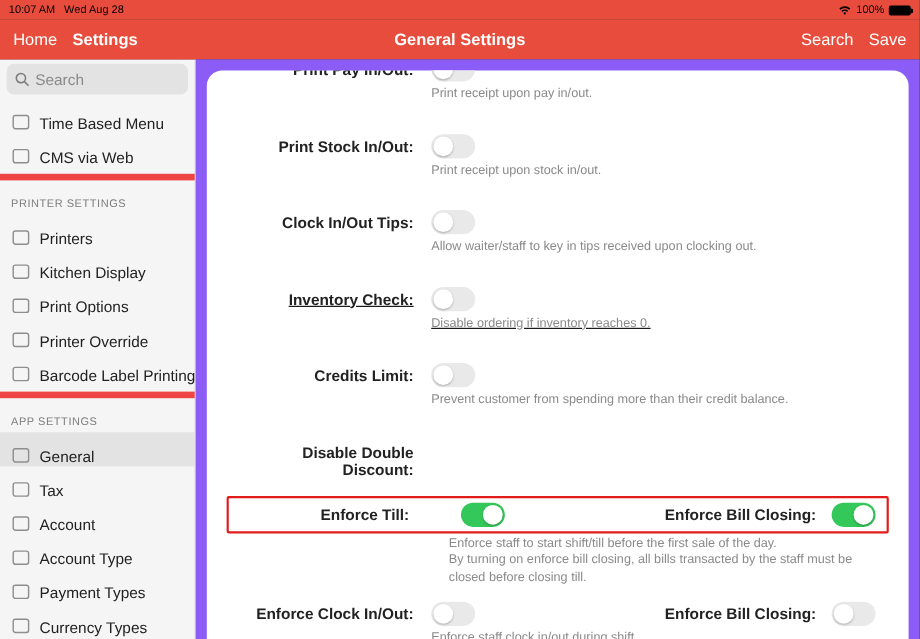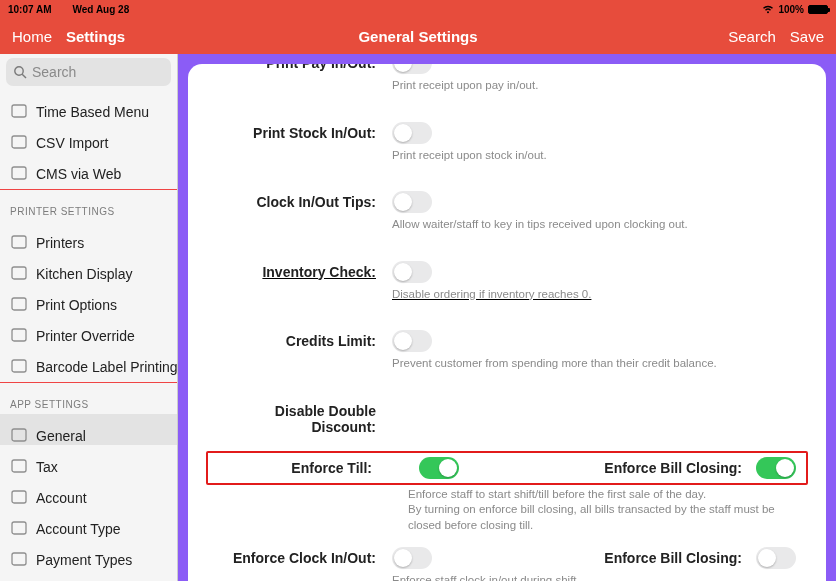--- a/index.html
+++ b/index.html
@@ -7,22 +7,22 @@
   .status-bar {
     height: 18px;
     background: #e74c3c;
     color: #000;
     font-size: 10px;
     display: flex;
     align-items: center;
     padding: 0 8px;
     justify-content: space-between;
   }
-  .status-left { display:flex; gap:21px; color:#000;font-weight:bold; }
-  .status-right { display:flex; align-items:center; gap:4px; color:#000; font-weight:700;}
+  .status-left { display:flex; gap:8px; color:#000; }
+  .status-right { display:flex; align-items:center; gap:4px; color:#000; font-weight:400;}
   .battery-icon { display:inline-block; width:20px; height:9px; border:1px solid #000; border-radius:2px; position:relative; background:#000;}
   .battery-icon::after { content:""; position:absolute; right:-3px; top:2px; width:2px; height:4px; background:#000; border-radius:0 1px 1px 0;}
   .wifi-icon svg { display:block; }
 
   .nav-bar {
     height: 36px;
     background: #e74c3c;
     display: flex;
     align-items: center;
     padding: 0 12px;
@@ -71,21 +71,21 @@
     height:31px; padding:0 10px;
     font-size:14px; color:#222;
     border-bottom:1px solid rgba(0,0,0,0);
     cursor:pointer;
     white-space:nowrap;
   }
   .sidebar-item.selected { background:#e3e3e3; }
   .sidebar-section {
     font-size:10px; letter-spacing:0.5px; color:#7c7c7c;
     padding:16px 10px 4px; text-transform:uppercase;
-    border-top:1px solid #ef4444;
+    border-top:6px solid #ef4444;
     margin-top:6px;
   }
   .sidebar-icon { width:18px; height:18px; color:#8e8e8e; display:flex; align-items:center; justify-content:center;}
   .sidebar-icon svg { width:18px; height:18px; stroke:#8e8e8e; fill:none; stroke-width:1.3; }
 
   .content-region {
     flex:1;
     background:#8b5cf6;
     position:relative;
     padding:10px 10px 0 10px;
@@ -208,28 +208,20 @@
       </div>
     </div>
     <div class="sidebar-list" id="sidebar-list">
         <div class="sidebar-item">
           <span class="sidebar-icon">
             <svg viewBox="0 0 18 18">
               <rect x="2" y="3" width="14" height="12" rx="2"></rect>
             </svg>
           </span>
           <span>Time Based Menu</span>
-        </div>
-        <div class="sidebar-item">
-          <span class="sidebar-icon">
-            <svg viewBox="0 0 18 18">
-              <rect x="2" y="3" width="14" height="12" rx="2"></rect>
-            </svg>
-          </span>
-          <span>CSV Import</span>
         </div>
         <div class="sidebar-item">
           <span class="sidebar-icon">
             <svg viewBox="0 0 18 18">
               <rect x="2" y="3" width="14" height="12" rx="2"></rect>
             </svg>
           </span>
           <span>CMS via Web</span>
         </div>
         <div class="sidebar-section">PRINTER SETTINGS</div>

